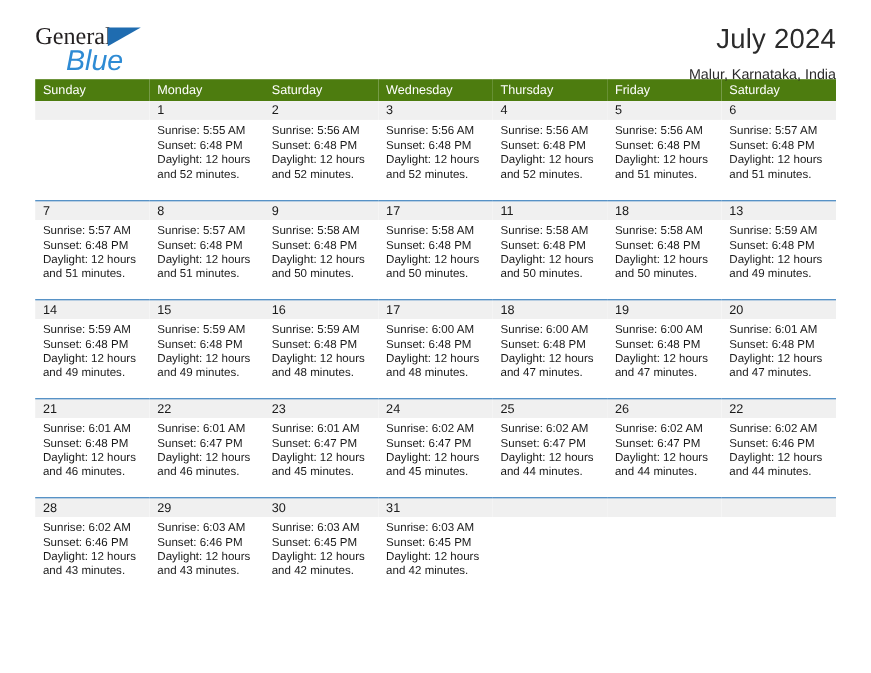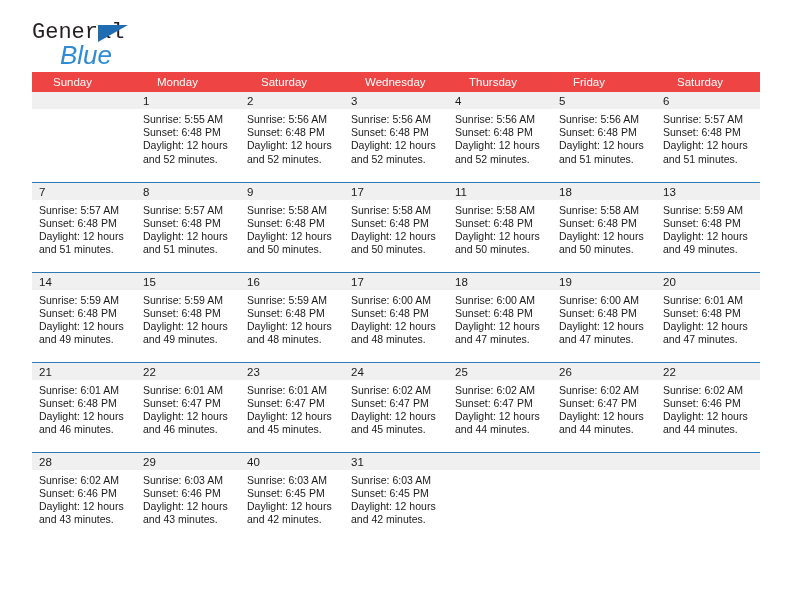--- a/index.html
+++ b/index.html
@@ -39,21 +39,21 @@
     height: 46px;
     line-height: 1;
   }
   .logo-general {
     position: absolute;
     left: 0;
     top: 0;
     font-size: 22px;
     letter-spacing: 0px;
     color: #231f20;
-    font-family: Liberation Mono, monospace;
+    font-family: Liberation Serif, serif;
   }
   .logo-tri {
     position: absolute;
     left: 66px;
     top: 3px;
     width: 0;
     height: 0;
     border-left: 30px solid #1f6cb0;
     border-bottom: 17px solid transparent;
   }
@@ -85,26 +85,26 @@
   }
 
   
   .calendar {
     width: 728px;
     border-collapse: collapse;
     table-layout: fixed;
   }
 
   .dow-row th {
-    background: #ef4444;
+    background: #4d7c0f;
     color: #ffffff;
     font-size: 11.5px;
     font-weight: normal;
     text-align: left;
-    padding: 4px 0 4px 21px;
+    padding: 4px 0 4px 7px;
     height: 19px;
     box-sizing: border-box;
   }
 
   .week-row td {
     vertical-align: top;
     padding: 0;
     border-top: 1.5px solid #2e78b8;
     height: 90px;
     box-sizing: border-box;
@@ -138,20 +138,24 @@
 <div class="page">
 
   <div class="header">
 
     <div class="logo">
       <span class="logo-general">General</span>
       <span class="logo-tri"></span>
       <span class="logo-blue">Blue</span>
     </div>
 
+    <div class="titles">
+      <div class="cal-title">July 2024</div>
+      <div class="cal-subtitle">Malur, Karnataka, India</div>
+    </div>
 
   </div>
 
   <table class="calendar">
     <thead>
       <tr class="dow-row" id="dow-row">
           <th>Sunday</th>
           <th>Monday</th>
           <th>Saturday</th>
           <th>Wednesday</th>
@@ -429,21 +433,21 @@
           <td>
             <div class="daynum-band">29</div>
             <div class="cell-body">
               <div>Sunrise: 6:03 AM</div>
               <div>Sunset: 6:46 PM</div>
               <div>Daylight: 12 hours</div>
               <div>and 43 minutes.</div>
             </div>
           </td>
           <td>
-            <div class="daynum-band">40</div>
+            <div class="daynum-band">30</div>
             <div class="cell-body">
               <div>Sunrise: 6:03 AM</div>
               <div>Sunset: 6:45 PM</div>
               <div>Daylight: 12 hours</div>
               <div>and 42 minutes.</div>
             </div>
           </td>
           <td>
             <div class="daynum-band">31</div>
             <div class="cell-body">

